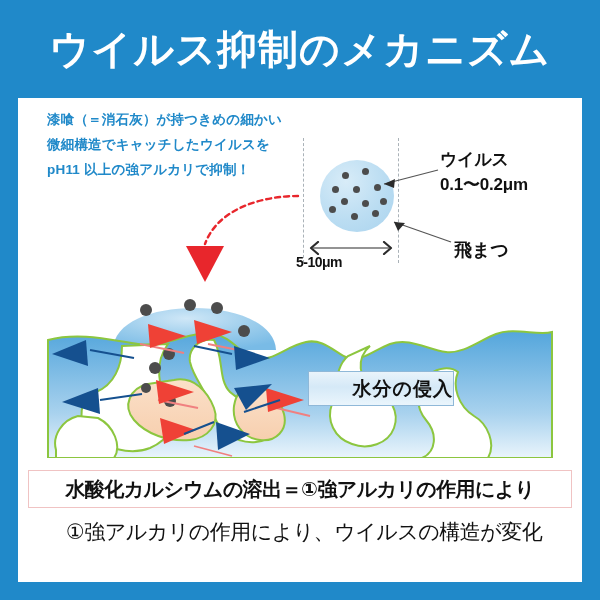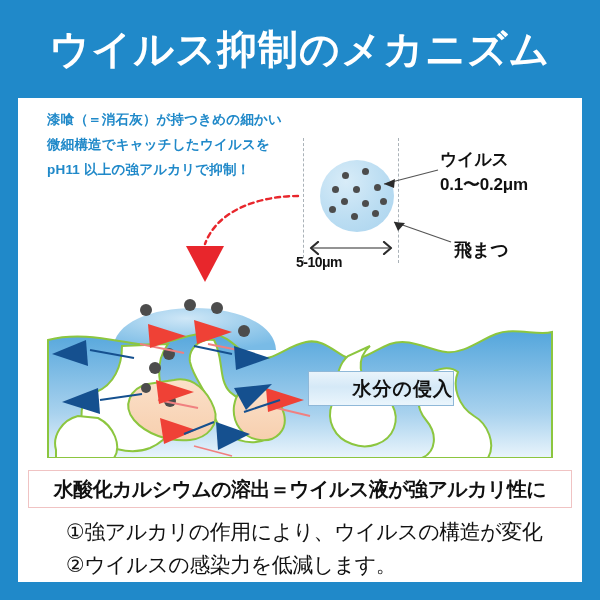--- a/index.html
+++ b/index.html
@@ -300,22 +300,21 @@
           <polygon points="216,100 254,96 228,122" fill="#15508f"></polygon>
         </g>
       </g>
     </svg>
 
     <div class="water-box">
       <span>水分の侵入</span>
     </div>
 
     <div class="headline">
-      <span>水酸化カルシウムの溶出＝ウイルス液が強アルカリ性に</span>
+      <span>水酸化カルシウムの溶出＝①強アルカリの作用により</span>
     </div>
 
     <div class="bullets">
       <div>①強アルカリの作用により、ウイルスの構造が変化</div>
-      <div>②ウイルスの感染力を低減します。</div>
     </div>
 
   </div>
 </div>
 
 </body></html>

